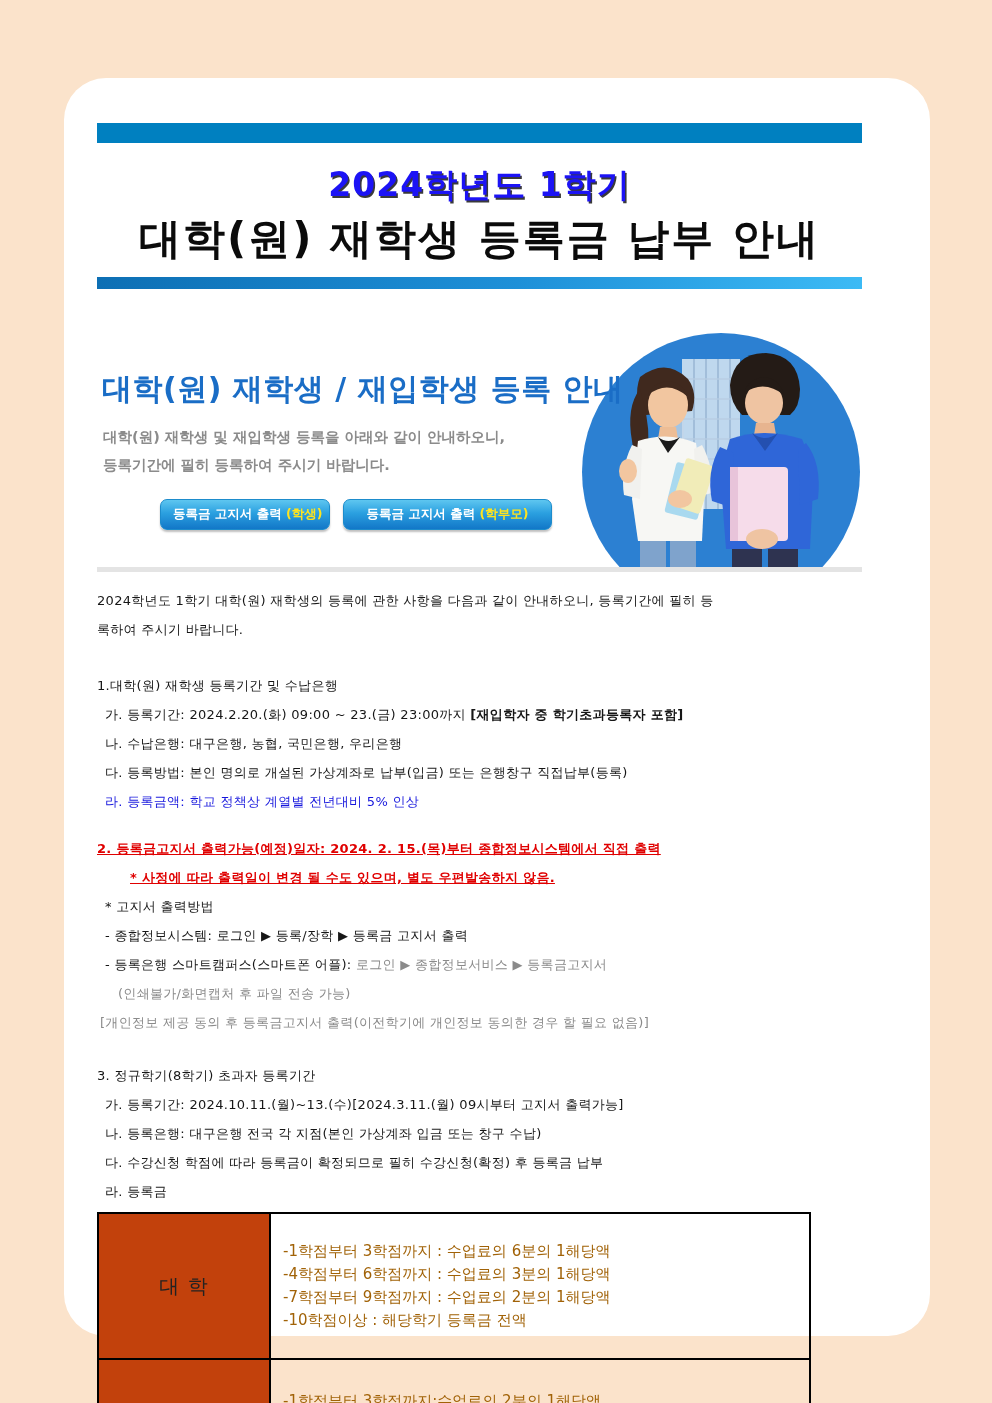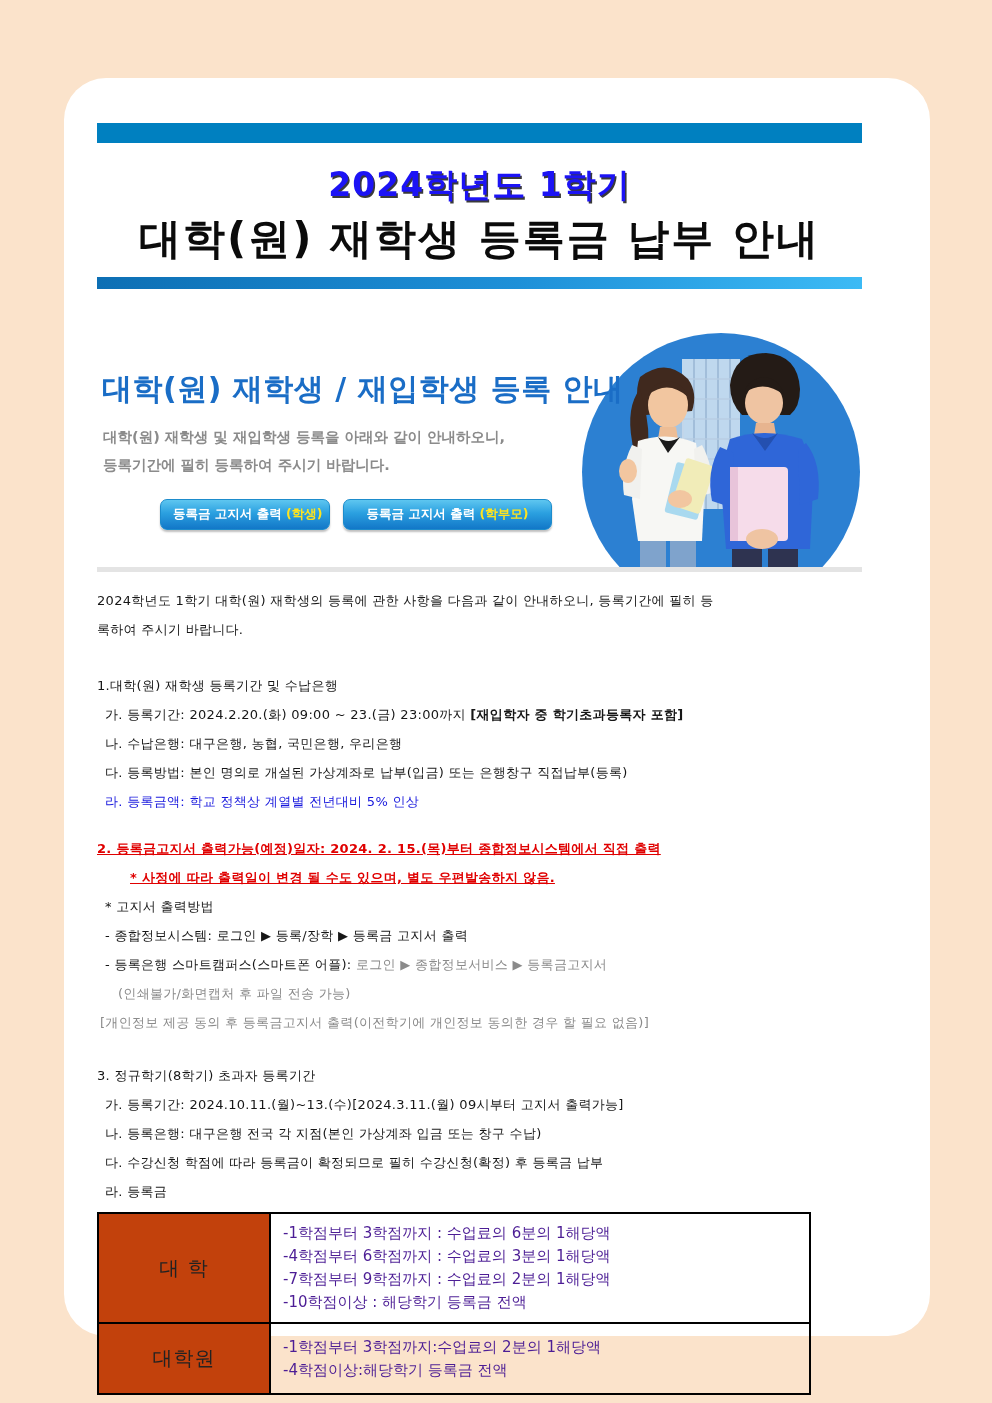--- a/index.html
+++ b/index.html
@@ -95,21 +95,21 @@
     border:2px solid #000;
   }
   table.tuition td { border:2px solid #000; }
   td.lbl {
     width:168px; background:#c2410c;
     text-align:center; font-size:20px; color:#222;
     letter-spacing:1px;
   }
   td.val {
     width:514px; border-left:5px double #000;
-    padding:7px 12px; font-size:15px; color:#4c1d95;
+    padding:25px 12px; font-size:15px; color:#a16207;
     line-height:23px;
   }
   tr.r1 td { height:94px; }
   tr.r2 td { height:55px; }
 </style>
 </head>
 <body>
 
 <div class="card">
   <div class="inner">

